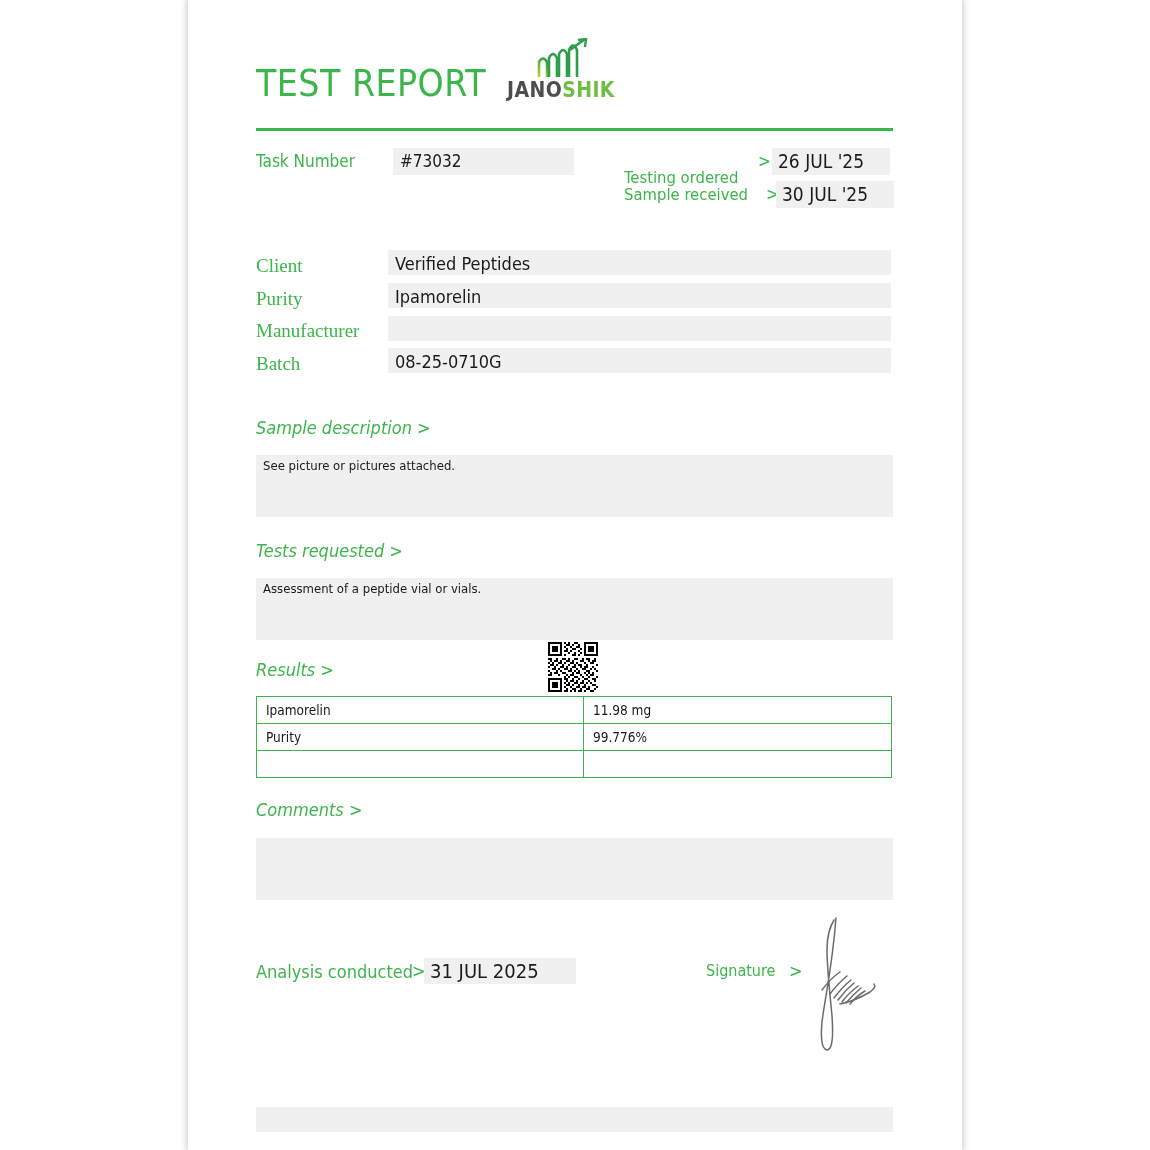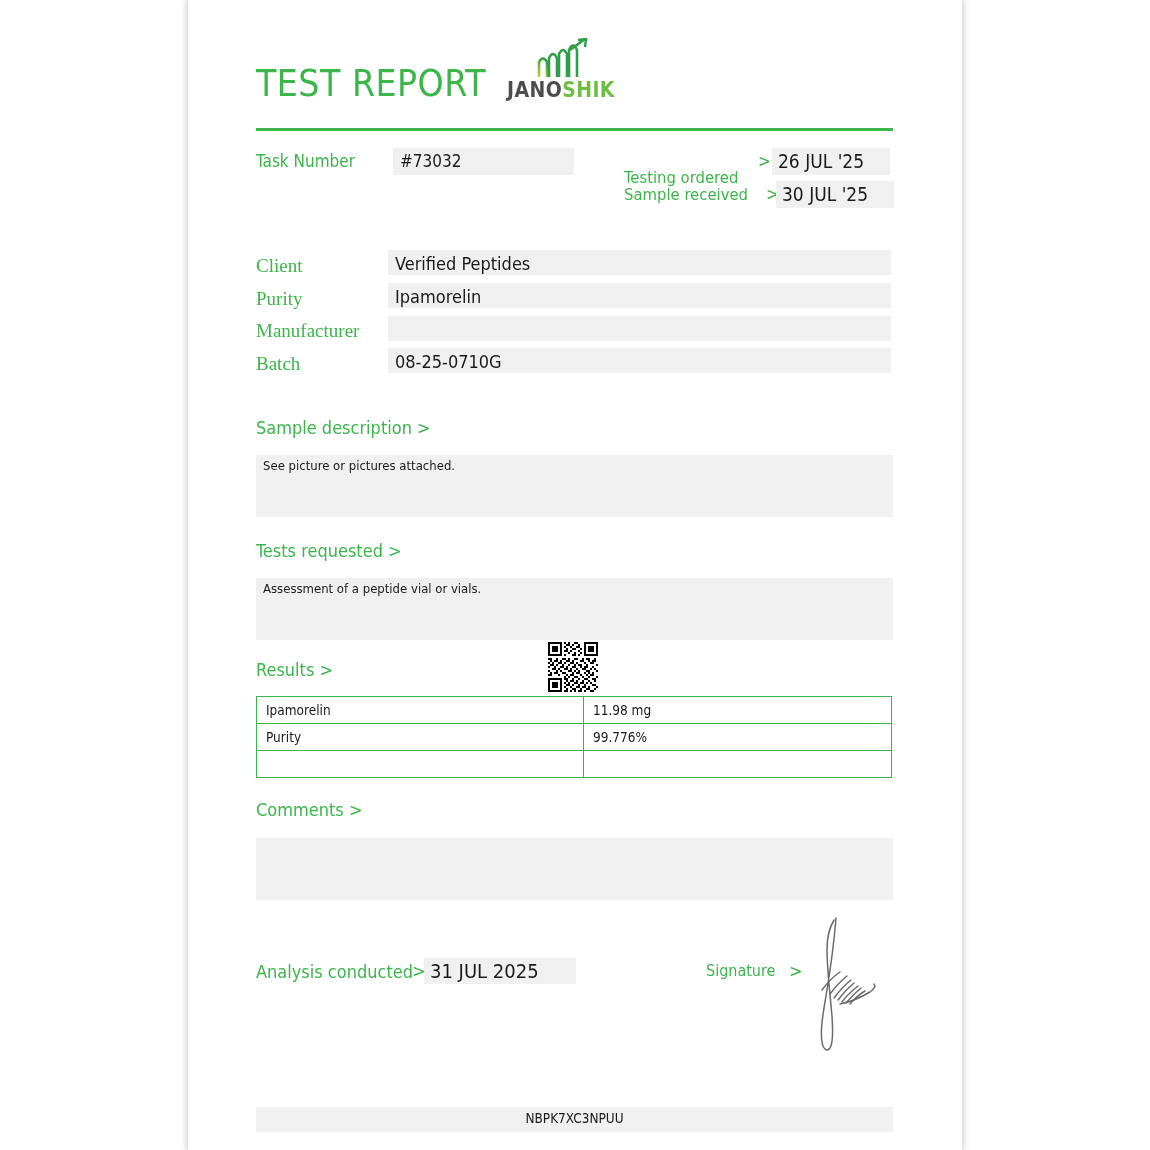--- a/index.html
+++ b/index.html
@@ -208,20 +208,21 @@
     position: absolute;
     left: 207px;
     font-size: 18px;
   }
 
   
   .sec-head {
     position: absolute;
     left: 68px;
     font-size: 18px;
+    font-style: italic;
   }
   .sec-box {
     position: absolute;
     left: 68px;
     width: 637px;
   }
   .sec-text {
     position: absolute;
     left: 75px;
     font-size: 13px;
@@ -601,17 +602,16 @@
             <path d="M38 90 C43 83 49 77 54 73"></path>
             <path d="M42 92 C47 85 53 80 58 76"></path>
             <path d="M46 93 C51 87 56 82 61 78"></path>
             <path d="M50 94 C55 88 60 84 65 81"></path>
             <path d="M40 94 C50 92 60 88 70 82 C74 79 76 76 74 74"></path>
           </g>
         </svg>
       </div>
 
       <div class="key-box vbox"></div>
-      <div class="key-val">NBPK7XC3NPUU</div>
 
     </div>
   </div>
 </div>
 
 </body></html>

